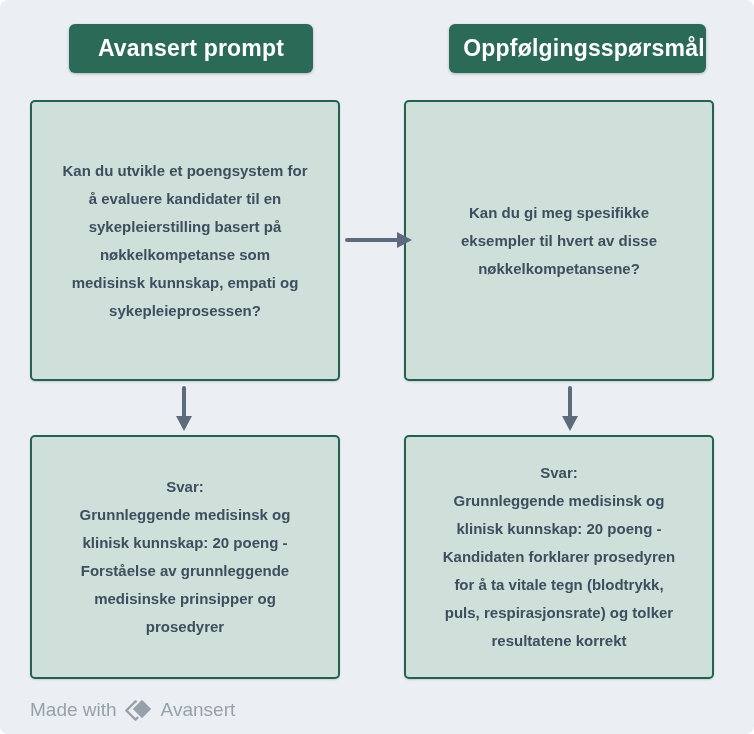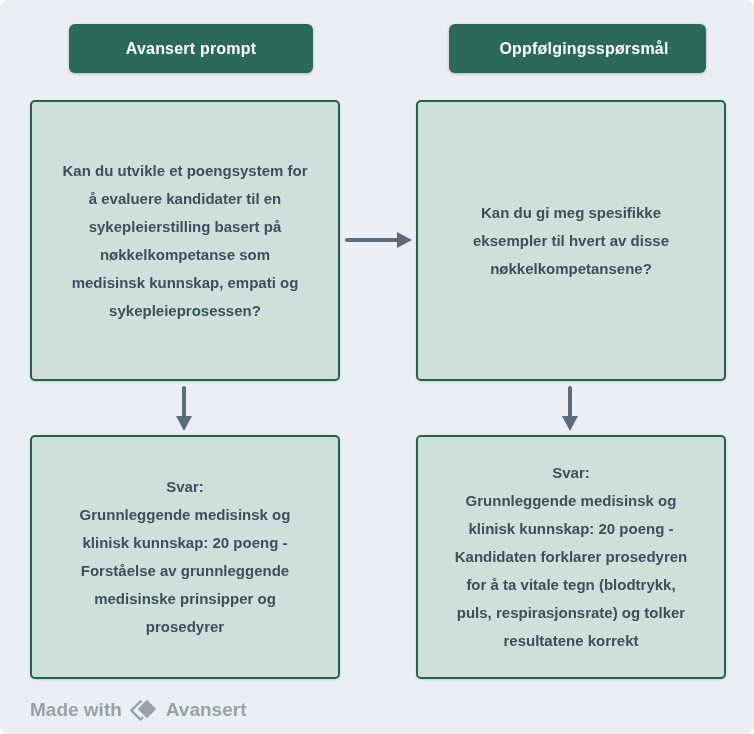--- a/index.html
+++ b/index.html
@@ -21,21 +21,21 @@
     top: 24px;
     width: 244px;
     height: 49px;
     background: var(--header-bg, #2b6a57);
     border-radius: 6px;
     box-shadow: 0 1px 3px rgba(0,0,0,0.25);
     display: flex;
     align-items: center;
     justify-content: center;
     color: var(--header-text, #ffffff);
-    font-size: 16px;
+    font-size: 23px;
     font-weight: 700;
     letter-spacing: 0.2px;
   }
   .pill-left  { left: 69px; }
   .pill-right { left: 449px; padding-left: 13px; }
 
   .node {
     position: absolute;
     width: 310px;
     background: var(--box-fill, #cfe0da);
@@ -43,21 +43,21 @@
     border-radius: 5px;
     box-shadow: 0 1px 2px rgba(0,0,0,0.15);
     box-sizing: border-box;
     display: flex;
     align-items: center;
     justify-content: center;
   }
   .node-top    { top: 100px; height: 281px; }
   .node-bottom { top: 435px; height: 244px; }
   .node-left   { left: 30px; }
-  .node-right  { left: 416px; justify-content: center; }
+  .node-right  { left: 404px; justify-content: center; }
 
   .node-text {
     color: var(--body-text, #3d4f5e);
     font-size: 15px;
     line-height: 28px;
     font-weight: 600;
     text-align: center;
     white-space: pre-line;
     padding: 0 6px;
   }
@@ -71,21 +71,21 @@
   .footer {
     position: absolute;
     left: 30px;
     top: 694px;
     height: 32px;
     display: flex;
     align-items: center;
     gap: 7px;
     color: var(--footer-text, #96a1ac);
     font-size: 19px;
-    font-weight: 700;
+    font-weight: 400;
     text-decoration: none;
   }
   .footer .logo { display: flex; align-items: center; }
 </style>
 </head>
 <body>
 
 <div class="canvas">
 
   <div class="header-pill pill-left">

